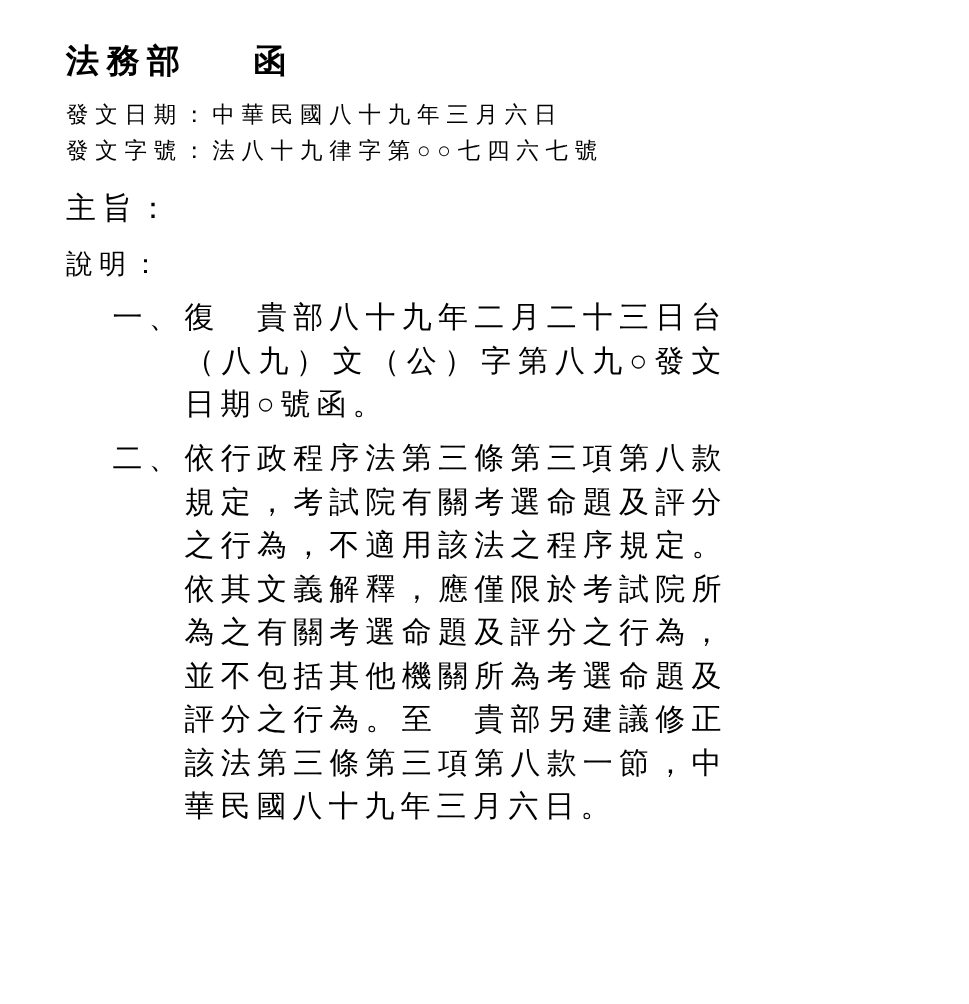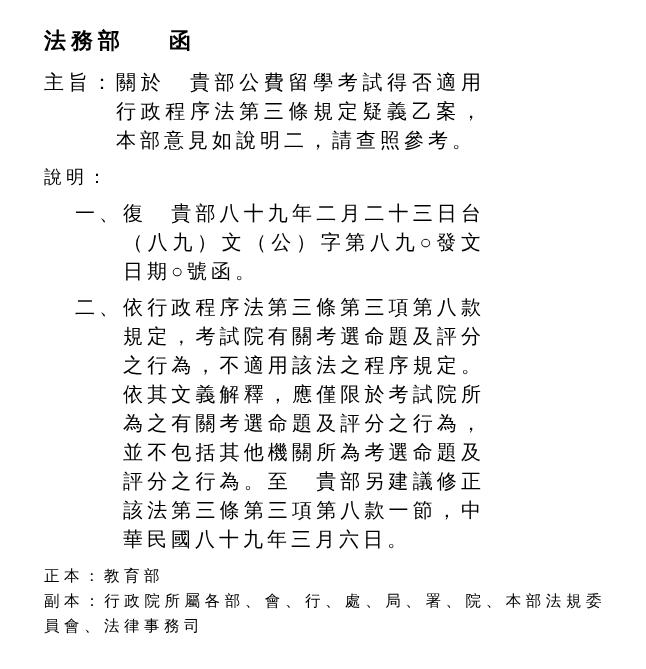--- a/index.html
+++ b/index.html
@@ -97,40 +97,39 @@
 <body>
 
 <div class="page">
 
   <div class="title-row">
     <span>法務部</span>
     <span>函</span>
   </div>
 
 
+  <div class="meta-block">
+    <div class="meta-row">
+      <span>發文日期：</span><span>中華民國八十九年三月六日</span>
+    </div>
+    <div class="meta-row">
+      <span>發文字號：</span><span>法八十九律字第○○七四六七號</span>
+    </div>
+  </div>
 
   <div class="field-row subject-row">
     <div class="field-label">主旨：</div>
-    <div class="field-text">關於　貴部公費留學考試得否適用行政程序法第三條規定疑義乙案，本部意見如說明二，請查照參考。</div>
   </div>
 
   <div class="section-row">說明：</div>
 
   <div class="item-row">
     <div class="item-no">一、</div>
     <div class="item-text">復　貴部八十九年二月二十三日台（八九）文（公）字第八九○發文日期○號函。</div>
   </div>
 
   <div class="item-row">
     <div class="item-no">二、</div>
     <div class="item-text">依行政程序法第三條第三項第八款規定，考試院有關考選命題及評分之行為，不適用該法之程序規定。依其文義解釋，應僅限於考試院所為之有關考選命題及評分之行為，並不包括其他機關所為考選命題及評分之行為。至　貴部另建議修正該法第三條第三項第八款一節，中華民國八十九年三月六日。</div>
   </div>
 
-  <div class="footer">
-    <div class="footer-row">
-      <span>正本：</span><span>教育部</span>
-    </div>
-    <div class="footer-row copy-row">
-      <span>副本：</span><span>行政院所屬各部、會、行、處、局、署、院、本部法規委員會、法律事務司</span>
-    </div>
-  </div>
 
 </div>
 
 </body></html>

